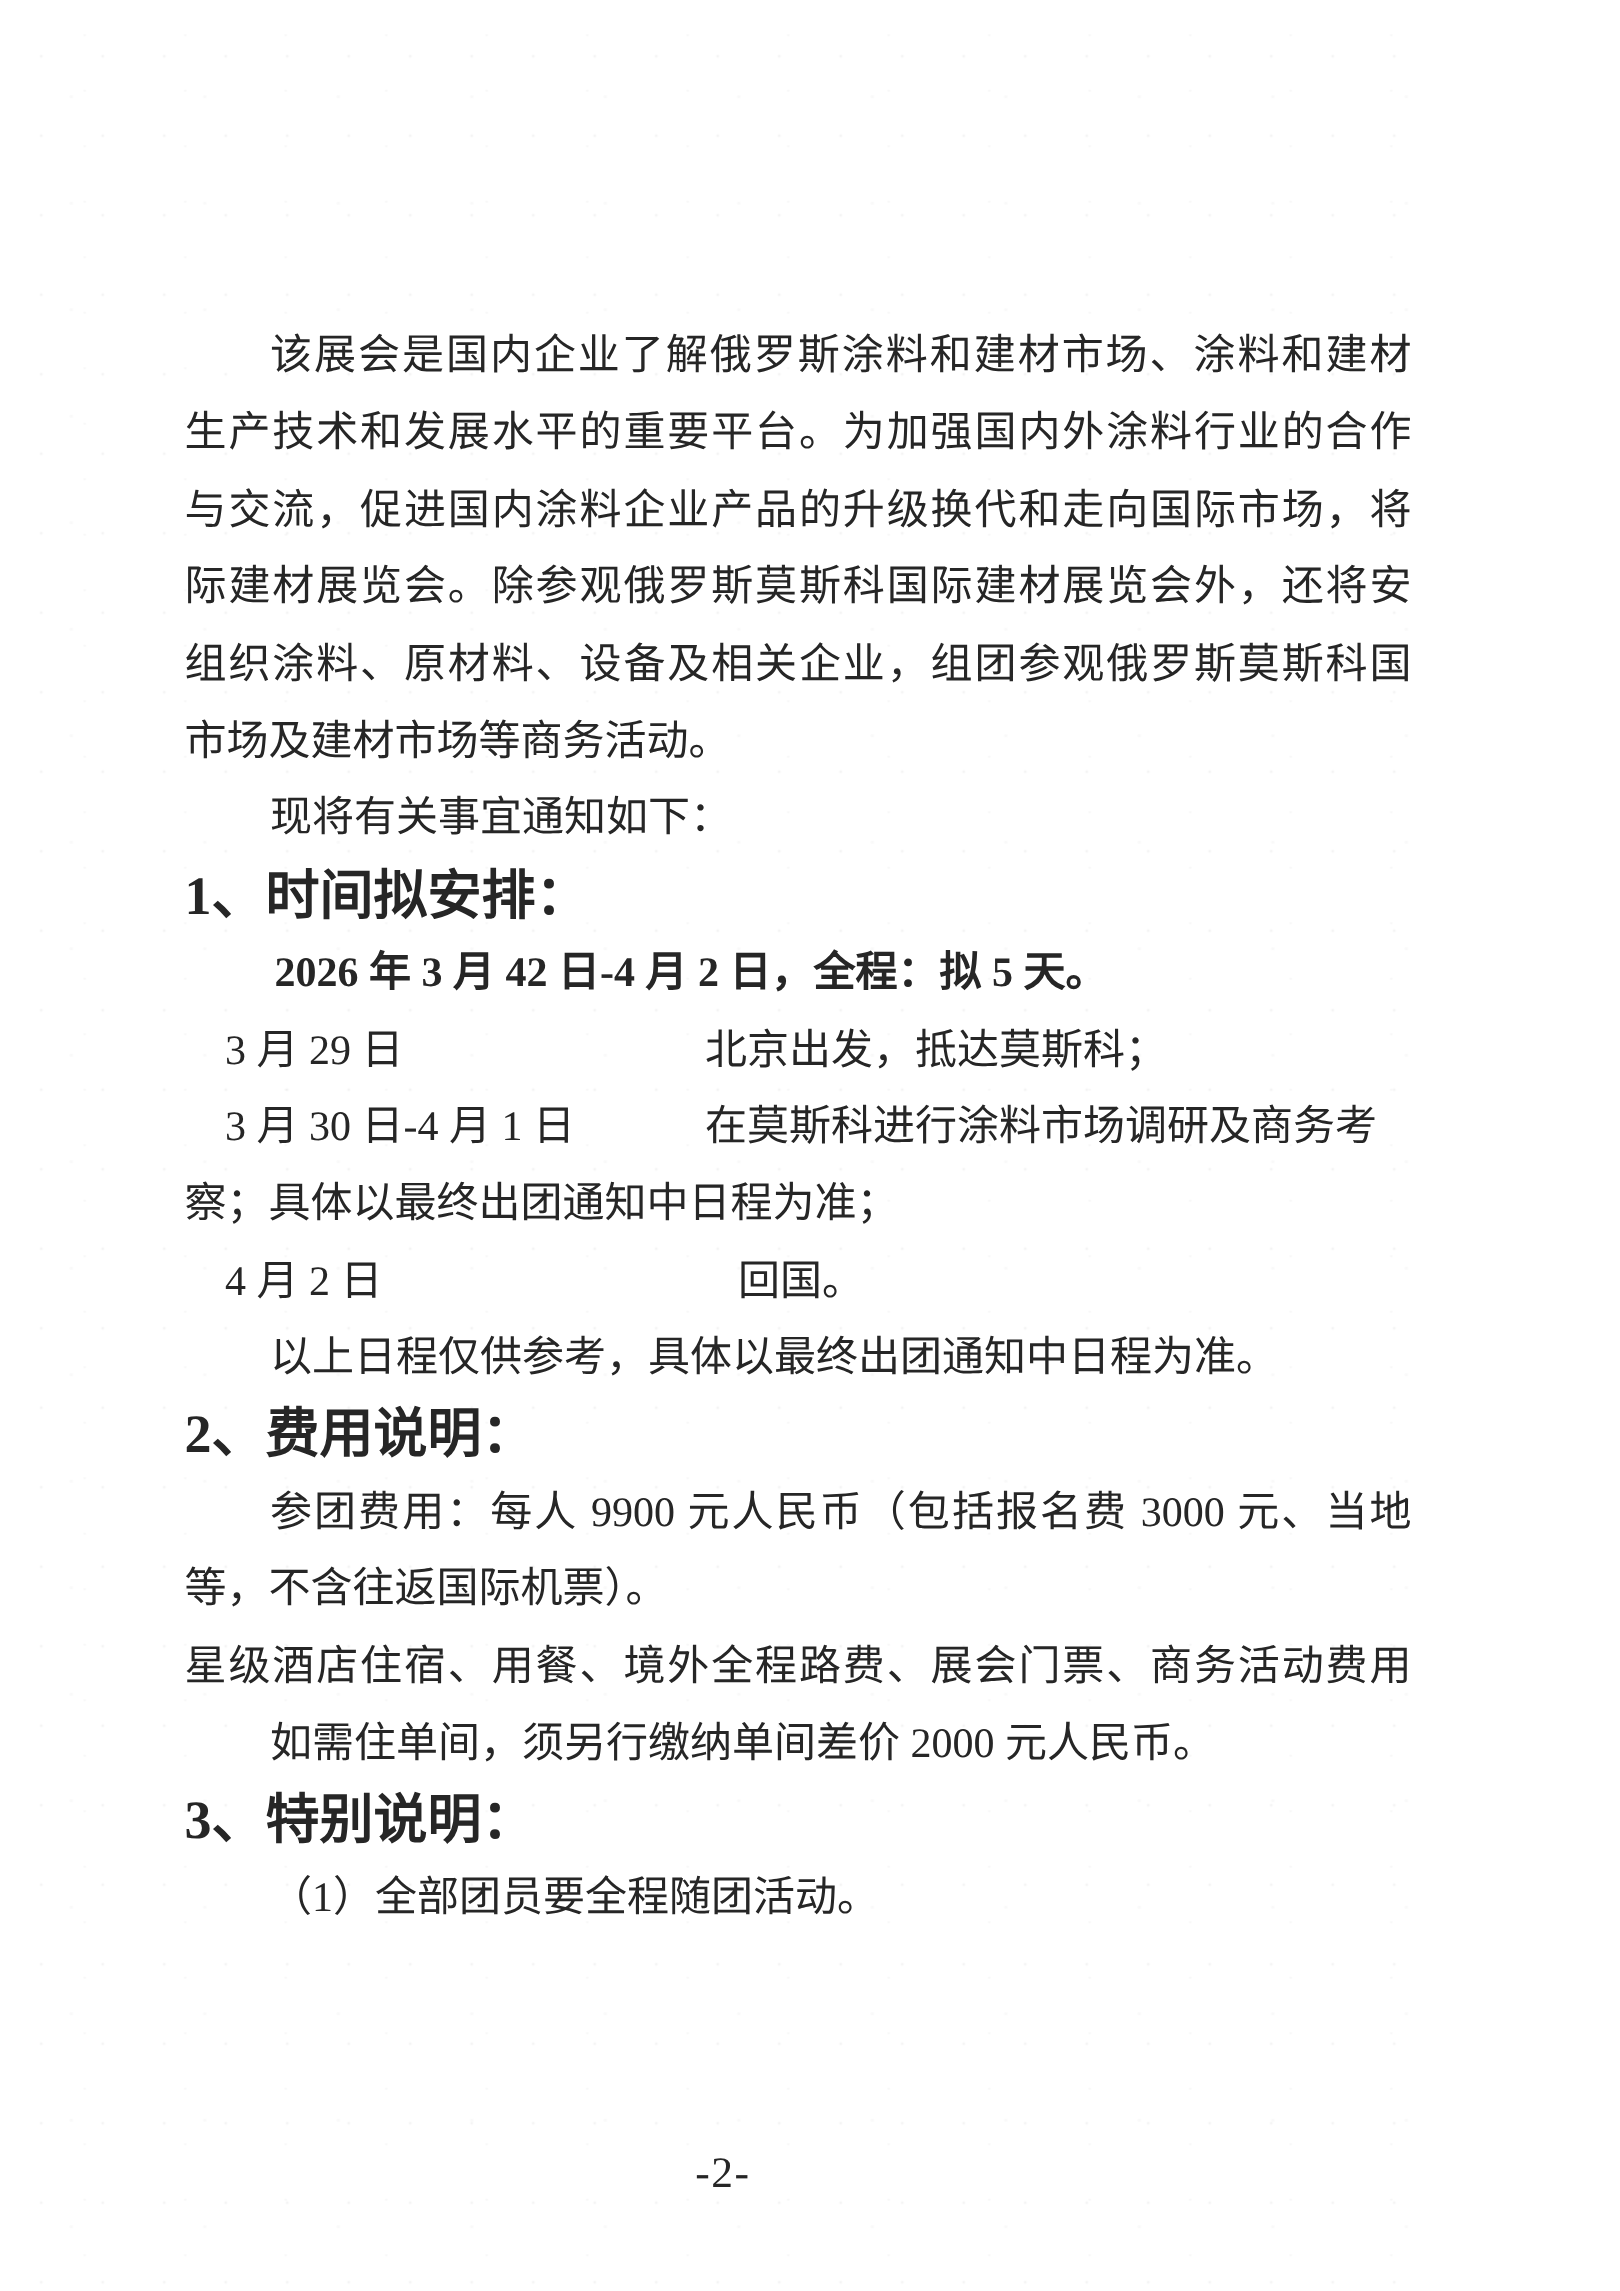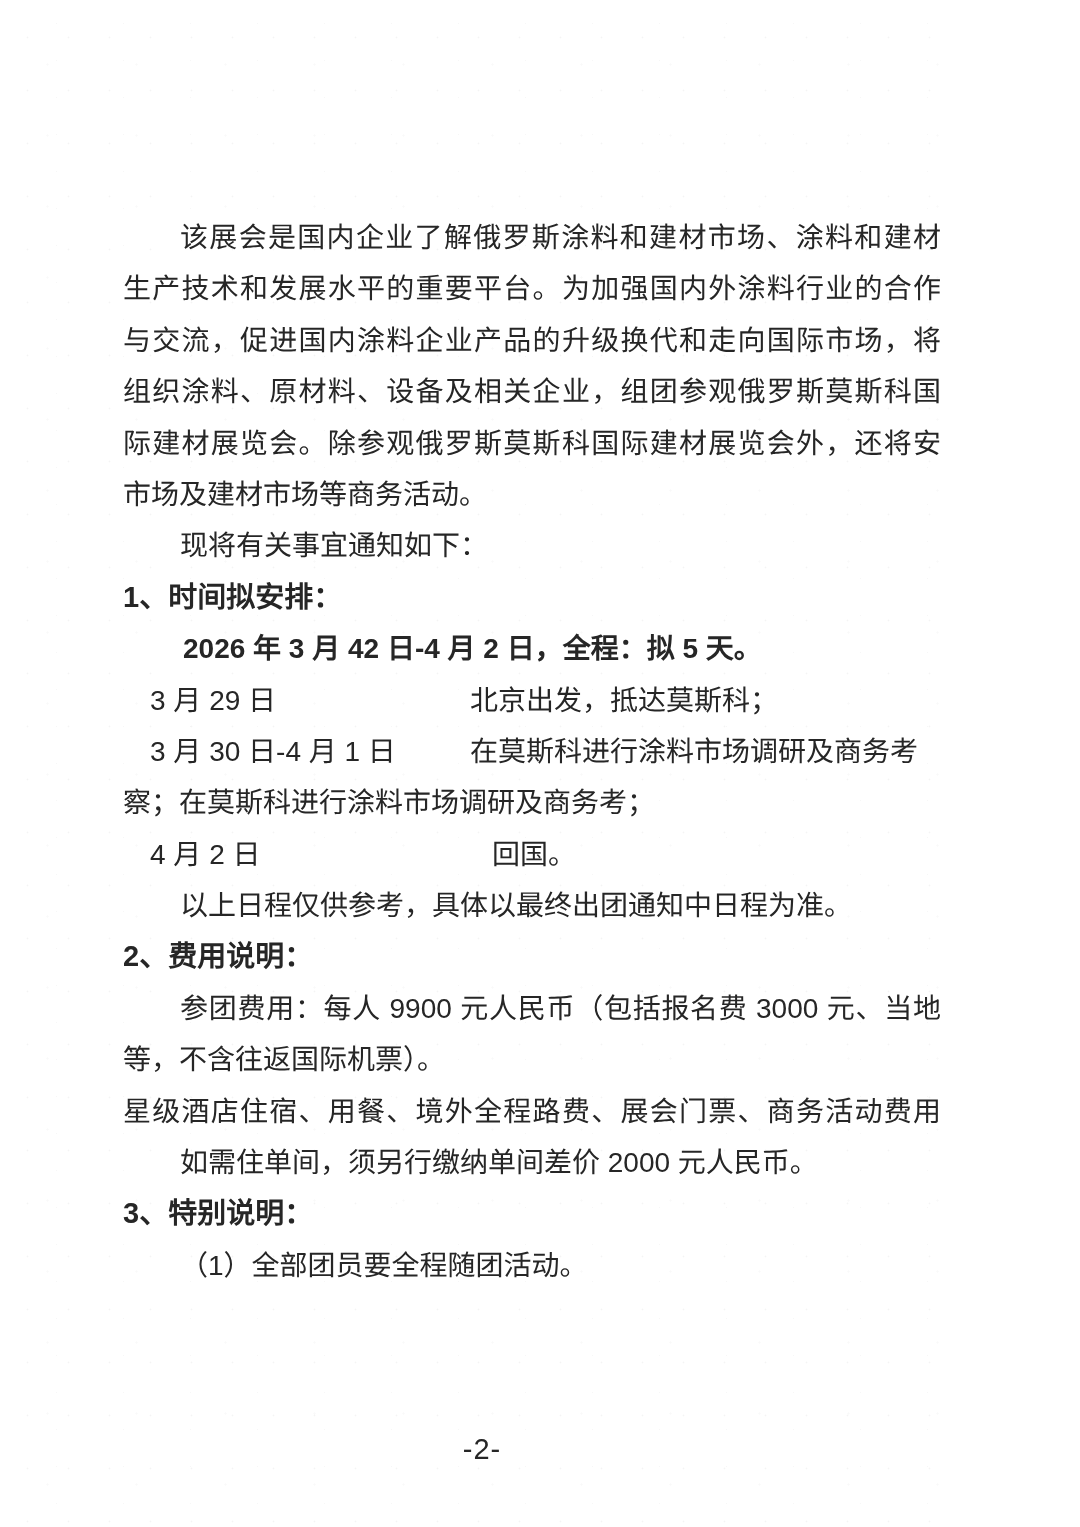--- a/index.html
+++ b/index.html
@@ -6,21 +6,21 @@
     margin: 0;
     padding: 0;
     background: #ffffff;
   }
   .page {
     position: relative;
     width: 964px;
     height: 1527px;
     background: #ffffff;
     overflow: hidden;
-    font-family: Liberation Sans, sans-serif;
+    font-family: Liberation Serif, serif;
     color: #262626;
   }
   
   .noise {
     position: absolute;
     inset: 0;
     pointer-events: none;
     background-image:
       radial-gradient(circle, rgba(70,70,70,0.06) 0.6px, transparent 1.2px),
       radial-gradient(circle, rgba(70,70,70,0.045) 0.5px, transparent 1px),
@@ -39,21 +39,21 @@
     height: 51.4px;
     line-height: 51.4px;
   }
   .fill {
     text-align: justify;
     text-align-last: justify;
   }
   .indent  { padding-left: 57px; }
   .indent2 { padding-left: 60px; }
   .bold    { font-weight: 700; }
-  .heading { font-size: 29px; font-weight: 700; }
+  .heading { font-size: 36px; font-weight: 700; }
   .row     { padding-left: 27px; }
   .date    { display: inline-block; }
   .r1 .date, .r2 .date { width: 320px; }
   .r3 .date { width: 342px; }
   .footer {
     position: absolute;
     left: 0;
     top: 1433px;
     width: 100%;
     text-align: center;
@@ -66,35 +66,35 @@
 <body>
 
 <div class="page">
   <div class="noise"></div>
 
   <div class="doc">
 
     <div class="line fill indent">该展会是国内企业了解俄罗斯涂料和建材市场、涂料和建材</div>
     <div class="line fill">生产技术和发展水平的重要平台。为加强国内外涂料行业的合作</div>
     <div class="line fill">与交流，促进国内涂料企业产品的升级换代和走向国际市场，将</div>
+    <div class="line fill">际建材展览会。除参观俄罗斯莫斯科国际建材展览会外，还将安</div>
     <div class="line fill">组织涂料、原材料、设备及相关企业，组团参观俄罗斯莫斯科国</div>
-    <div class="line fill">际建材展览会。除参观俄罗斯莫斯科国际建材展览会外，还将安</div>
     <div class="line">市场及建材市场等商务活动。</div>
     <div class="line indent">现将有关事宜通知如下：</div>
 
     <div class="line heading">1、时间拟安排：</div>
     <div class="line bold indent2">2026 年 3 月 42 日-4 月 2 日，全程：拟 5 天。</div>
 
     <div class="line row r1">
       <span class="date">3 月 29 日</span><span>北京出发，抵达莫斯科；</span>
     </div>
     <div class="line row r2">
       <span class="date">3 月 30 日-4 月 1 日</span><span>在莫斯科进行涂料市场调研及商务考</span>
     </div>
-    <div class="line">察；在莫斯科进行涂料市场调研及商务考；</div>
+    <div class="line">察；具体以最终出团通知中日程为准；</div>
     <div class="line row r3">
       <span class="date">4 月 2 日</span><span>回国。</span>
     </div>
 
     <div class="line indent">以上日程仅供参考，具体以最终出团通知中日程为准。</div>
 
     <div class="line heading">2、费用说明：</div>
     <div class="line fill indent">参团费用：每人 9900 元人民币（包括报名费 3000 元、当地</div>
     <div class="line">等，不含往返国际机票）。</div>
     <div class="line fill">星级酒店住宿、用餐、境外全程路费、展会门票、商务活动费用</div>

